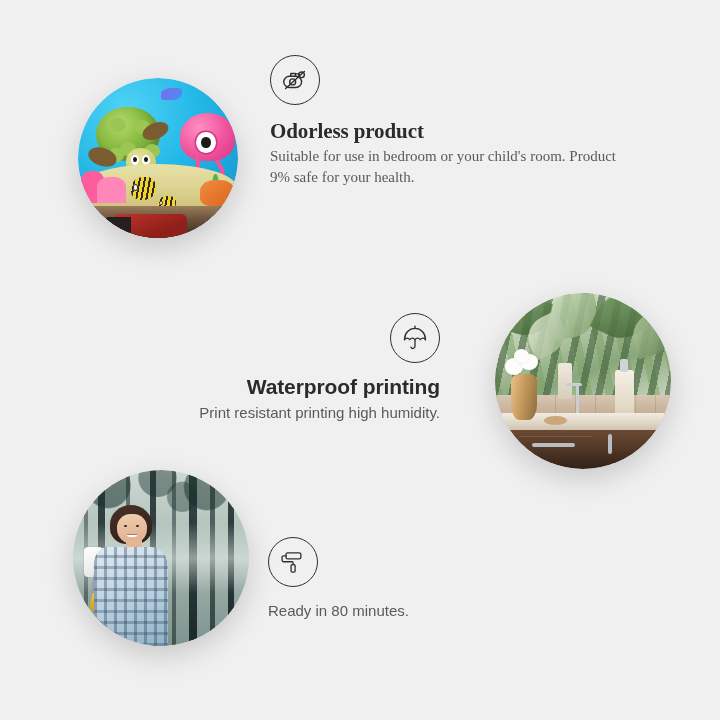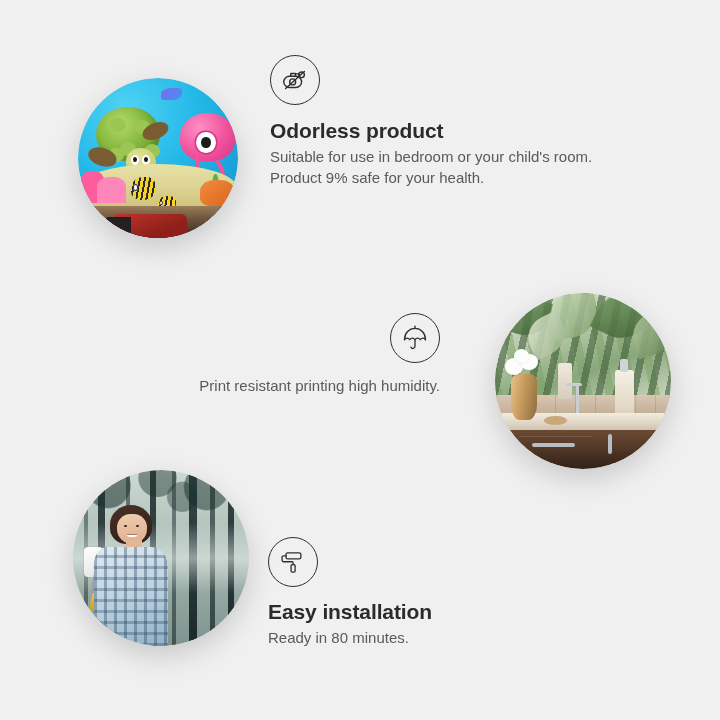--- a/index.html
+++ b/index.html
@@ -319,21 +319,21 @@
   }
   .icon-circle svg{ display:block; }
   .f-title{
     font-size:21px; font-weight:700; color:#2b2b2b; letter-spacing:-0.1px;
     line-height:1.15;
   }
   .f-desc{
     font-size:15px; color:#5a5a5c; line-height:1.42; margin-top:3px;
   }
 
-  #feature-odorless{ left:270px; top:55px; width:360px; text-align:left; }
+  #feature-odorless{ left:270px; top:55px; width:360px; text-align:left;font-family:Liberation Serif, serif; }
   #feature-odorless .icon-circle{ margin-bottom:14px; }
   #feature-odorless .f-title{ margin-bottom:2px; }
 
   #feature-waterproof{ left:120px; top:313px; width:320px; text-align:right; }
   #feature-waterproof .icon-wrap{ display:flex; justify-content:flex-end; margin-bottom:12px; }
   #feature-waterproof .f-title{ margin-bottom:1px; }
 
   #feature-install{ left:268px; top:537px; width:330px; text-align:left; }
   #feature-install .icon-circle{ margin-bottom:13px; }
 </style>
@@ -396,20 +396,21 @@
     <div class="icon-wrap">
       <div class="icon-circle">
         <svg width="28" height="28" viewBox="0 0 32 32" fill="none" stroke="#2f2f2f" stroke-width="1.5" stroke-linecap="round" stroke-linejoin="round">
           <path d="M4 18 C4 10.3 9.4 5 16 5 C22.6 5 28 10.3 28 18"></path>
           <path d="M4 18 C5.6 15.4 8.4 15.4 10 18 C11.6 15.4 14.4 15.4 16 18 C17.6 15.4 20.4 15.4 22 18 C23.6 15.4 26.4 15.4 28 18"></path>
           <path d="M16 18 v7.5 a2.4 2.4 0 0 1 -4.6 1"></path>
           <path d="M16 5 V2.6"></path>
         </svg>
       </div>
     </div>
+    <div class="f-title">Waterproof printing</div>
     <div class="f-desc">Print resistant printing high humidity.</div>
   </div>
 
   <div class="photo" id="photo-bath">
     <div class="inner">
       <div class="bath-wall">
         <span class="leaf l1"></span>
         <span class="leaf l2"></span>
         <span class="leaf l3"></span>
         <span class="leaf l4"></span>
@@ -464,17 +465,16 @@
   </div>
 
   <div class="feature" id="feature-install">
     <div class="icon-circle">
       <svg width="28" height="28" viewBox="0 0 32 32" fill="none" stroke="#2f2f2f" stroke-width="1.5" stroke-linecap="round" stroke-linejoin="round">
         <rect x="8" y="5.5" width="17" height="7" rx="2"></rect>
         <path d="M8 9 H5.2 A1.7 1.7 0 0 0 3.5 10.7 V14 A1.7 1.7 0 0 0 5.2 15.7 H14.8 A1.4 1.4 0 0 1 16.2 17.1 V19"></path>
         <rect x="13.8" y="19" width="4.6" height="8.5" rx="1.2"></rect>
       </svg>
     </div>
-    <div class="f-title">Easy installation</div>
     <div class="f-desc">Ready in 80 minutes.</div>
   </div>
 
 </div>
 
 </body></html>

